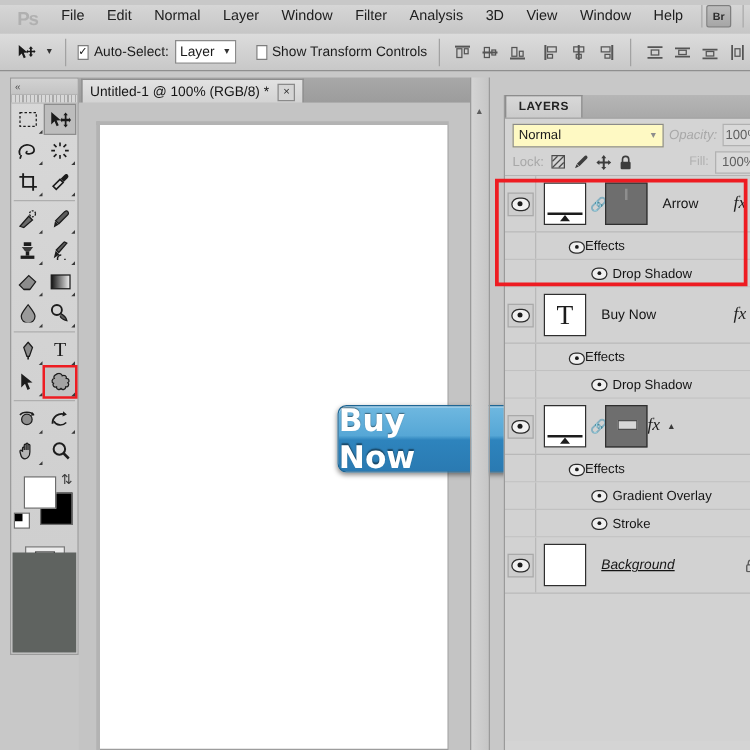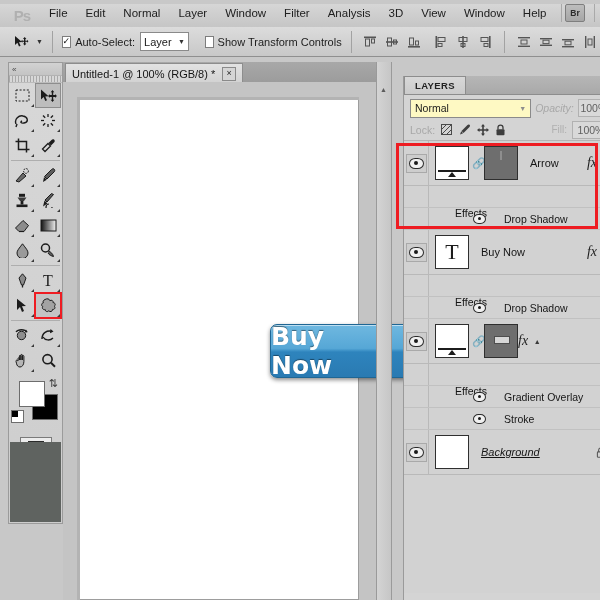--- a/index.html
+++ b/index.html
@@ -214,22 +214,22 @@
   .fx-ic{font-family:"Liberation Serif",serif;font-style:italic;font-size:14px;
     color:#1e1e1e;padding-right:4px;}
   .lock-small{padding-right:8px;font-size:11px;color:#5a5a5a;}
   .chev{width:10px;text-align:center;font-size:7px;color:#3a3a3a;padding-right:3px;}
 
   .sub-row{
     height:21px;display:flex;align-items:center;background:#d2d2d2;
     border-bottom:1px solid #c1c1c1;font-size:10.5px;color:#151515;
   }
   .sub-row .eye-col{width:24px;border-right:1px solid #b9b9b9;}
-  .sub-lvl1{padding-left:26px;display:flex;align-items:flex-start;gap:22px;flex-direction:column;}
-  .sub-lvl2{padding-left:44px;display:flex;align-items:center;gap:18px;}
+  .sub-lvl1{padding-left:26px;display:flex;align-items:flex-end;gap:0;}
+  .sub-lvl2{padding-left:44px;display:flex;align-items:center;gap:4px;}
   .lp-empty{background:#d2d2d2;}
 
   .redbox{
     position:absolute;left:396px;top:143px;width:202px;height:86px;
     border:3px solid #ee1c22;box-sizing:border-box;pointer-events:none;
   }
 
   
   .eye{
     width:13px;height:9px;border-radius:50% / 60%;

